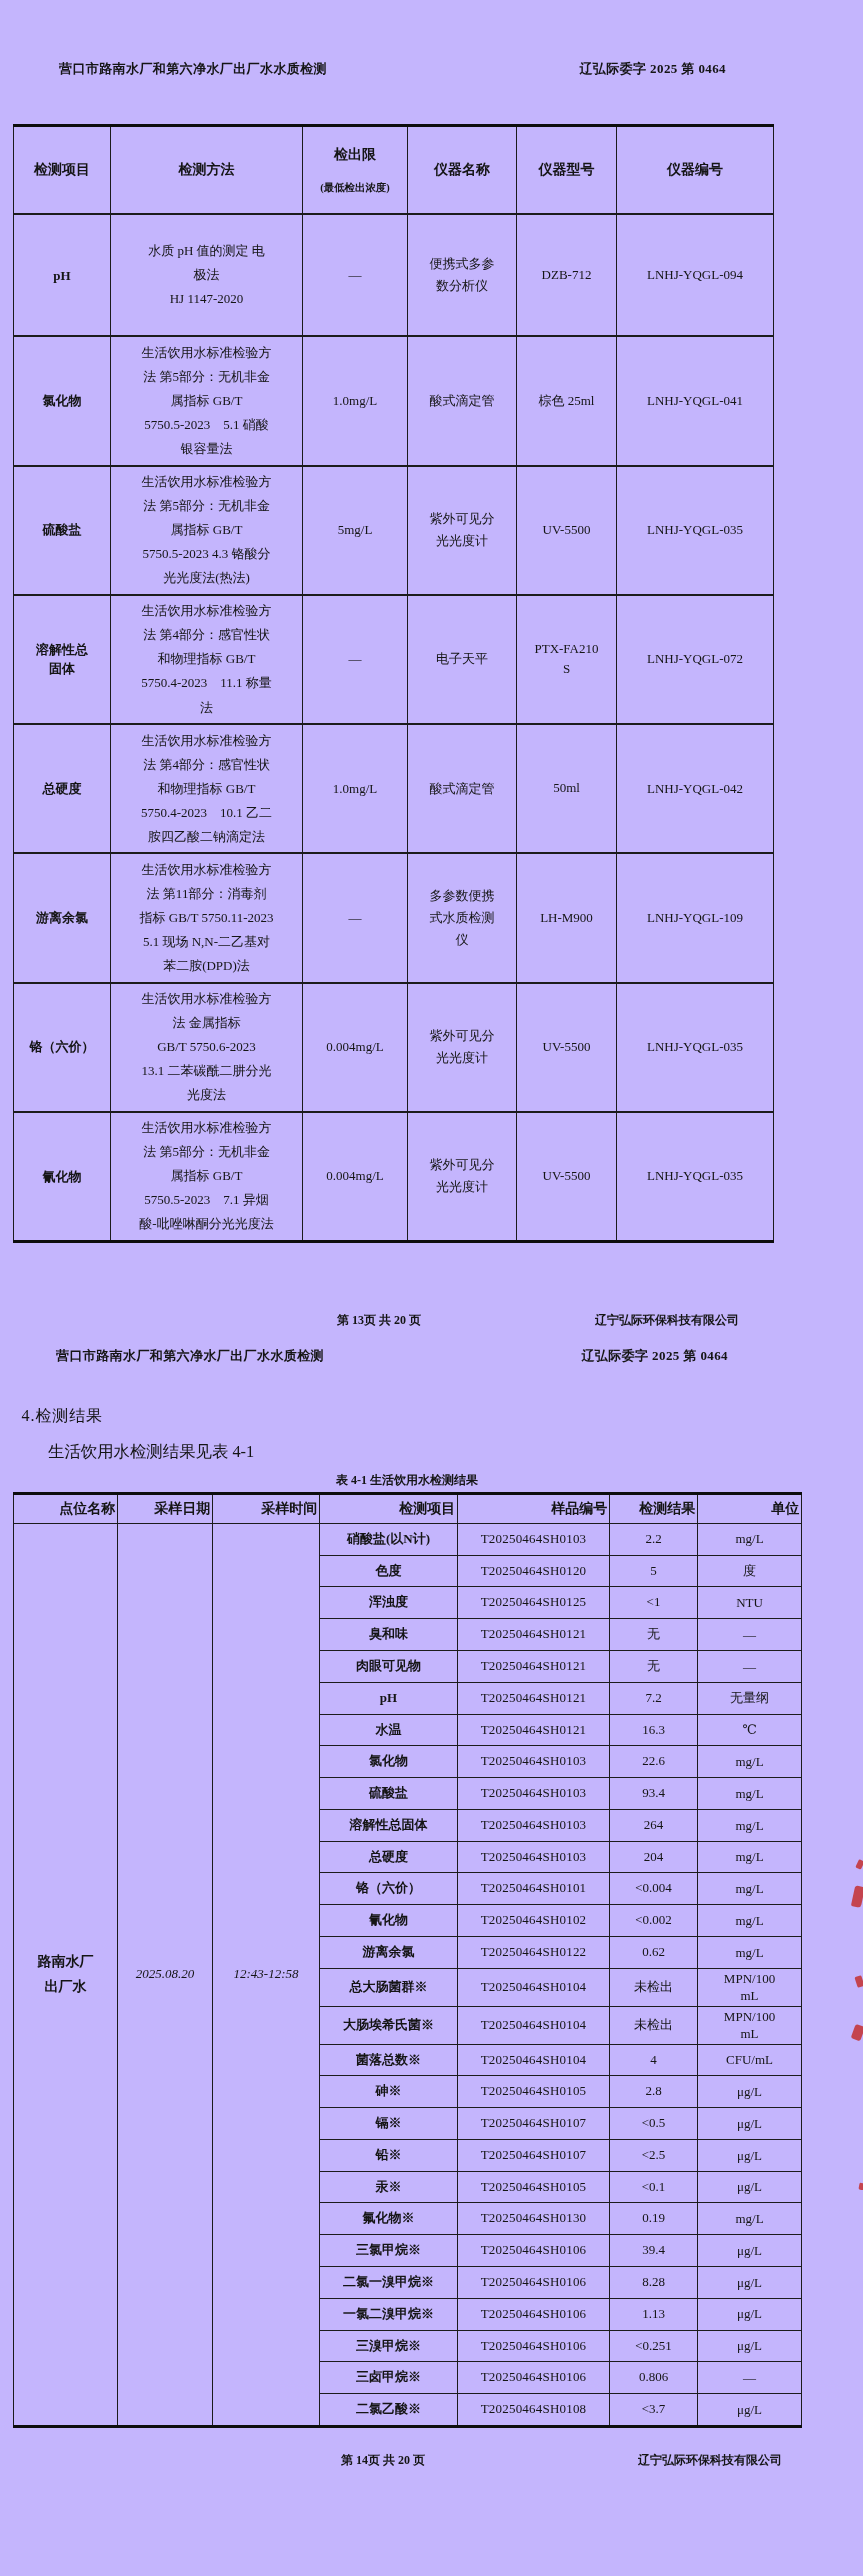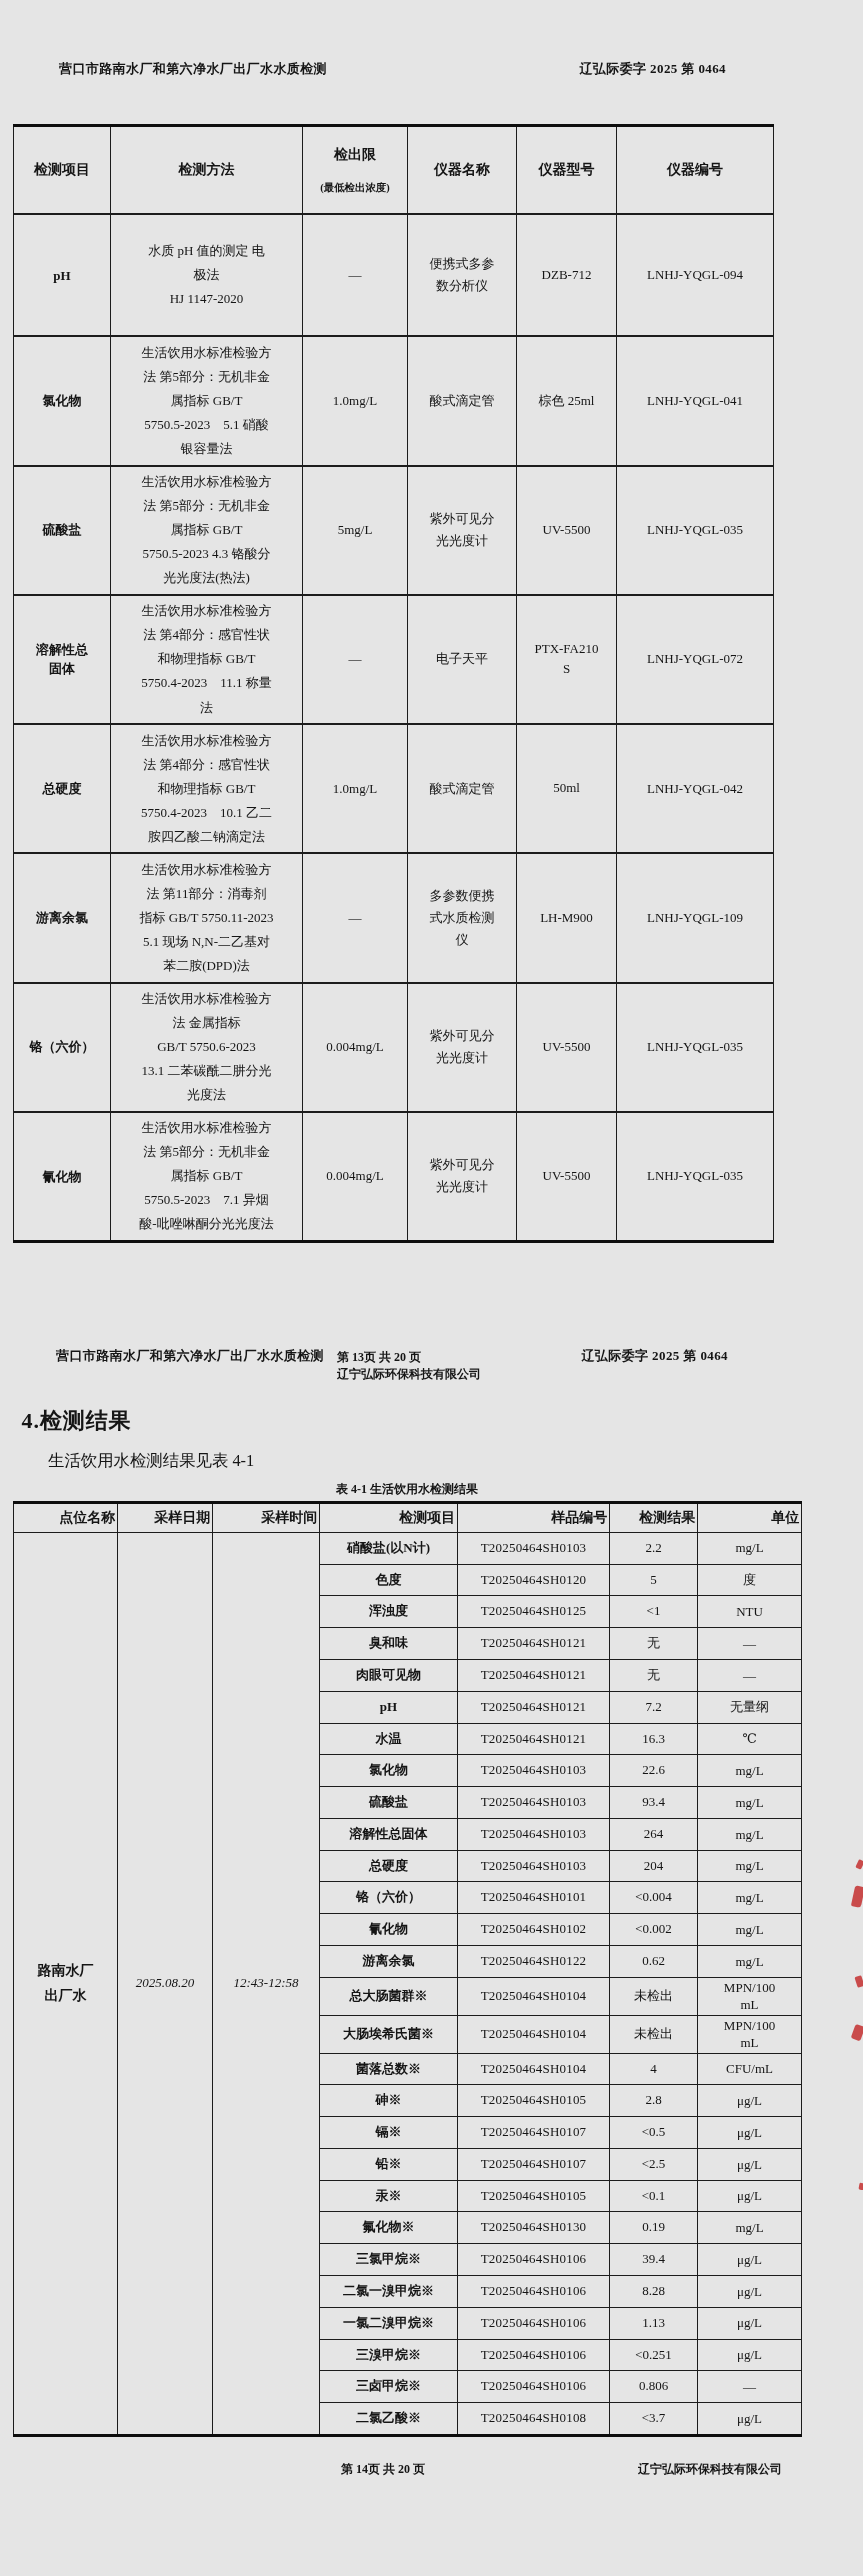--- a/index.html
+++ b/index.html
@@ -1,17 +1,17 @@
 <!DOCTYPE html>
 <html style="font-size:14px"><head>
 <meta charset="utf-8">
 <style>
   html,body{margin:0;padding:0;background:#ffffff;}
   body{font-family:"Liberation Serif","DejaVu Serif",serif;color:#151515;}
-  .doc{position:relative;width:864px;height:2576px;background:#e5e5e5;overflow:hidden;}
+  .doc{position:relative;width:864px;height:2576px;background:#c4b5fd;overflow:hidden;}
   .page{box-sizing:border-box;width:864px;}
   .page1{height:1287px;padding-top:60px;}
   .page2{height:1289px;padding-top:60px;}
 
   .page-header{display:flex;justify-content:space-between;align-items:flex-start;
     padding-left:59px;padding-right:138px;font-size:13px;font-weight:600;letter-spacing:0.4px;}
   .page2 .page-header{padding-left:56px;padding-right:136px;}
 
   table{border-collapse:collapse;table-layout:fixed;background:transparent;}
   th,td{border:1.2px solid #1c1c1c;text-align:center;vertical-align:middle;
@@ -22,25 +22,25 @@
   .inst-table th,.inst-table td{border-top-width:2.6px;border-bottom-width:2.6px;}
   .inst-table thead th{height:45px;font-size:14px;font-weight:600;padding:1.7px 3.5px;line-height:1.25;margin-left:9px;}
   .inst-table thead th .sub{font-size:10.4px;font-weight:600;}
   .inst-table tbody td{height:113px;padding:3.5px 6px;font-size:13px;line-height:1.85;}
   .inst-table td.c-item{font-weight:600;font-size:13px;line-height:1.5;}
   .inst-table td.c-limit,.inst-table td.c-model{font-size:13px;}
   .inst-table td.c-model{word-break:break-all;line-height:1.6;}
   .inst-table td.c-instrument{line-height:1.7;}
 
   .page-footer{display:flex;justify-content:space-between;font-size:12px;font-weight:600;}
-  .page1 .page-footer{margin-top:106px;padding-left:337px;padding-right:125px;flex-direction:column;}
+  .page1 .page-footer{margin-top:69px;padding-left:337px;padding-right:125px;}
   .page2 .page-footer{margin-top:24px;padding-left:341px;padding-right:82px;}
 
   
-  .section-title{margin:41px 0 0 21.6px;font-size:22px;font-weight:700;letter-spacing:0.9px;}
+  .section-title{margin:41px 0 0 21.6px;font-size:16px;font-weight:400;letter-spacing:0.9px;}
   .subtitle{margin:14px 0 0 48px;font-size:16.4px;font-weight:500;}
   .table-caption{width:788px;margin:8.6px 0 3.5px 13px;text-align:center;font-size:12px;font-weight:700;}
 
   
   .res-table{width:788px;margin:1.7px 0 0 13px;border-top:3.5px solid #0d0d0d;border-bottom:3.5px solid #0d0d0d;}
   .res-table th,.res-table td{border-top-width:1.9px;border-bottom-width:1.9px;}
   .res-table thead th{height:26px;font-size:14px;font-weight:600;padding:0.9px 1.7px;text-align:right;}
   .res-table tbody td{height:29px;font-size:13px;padding:0.9px 3.5px;line-height:1.3;}
   .res-table td.c-site{font-size:14px;font-weight:600;line-height:1.8;margin-top:24px;}
   .res-table td.c-date,.res-table td.c-time{font-size:13px;font-style:italic;}

